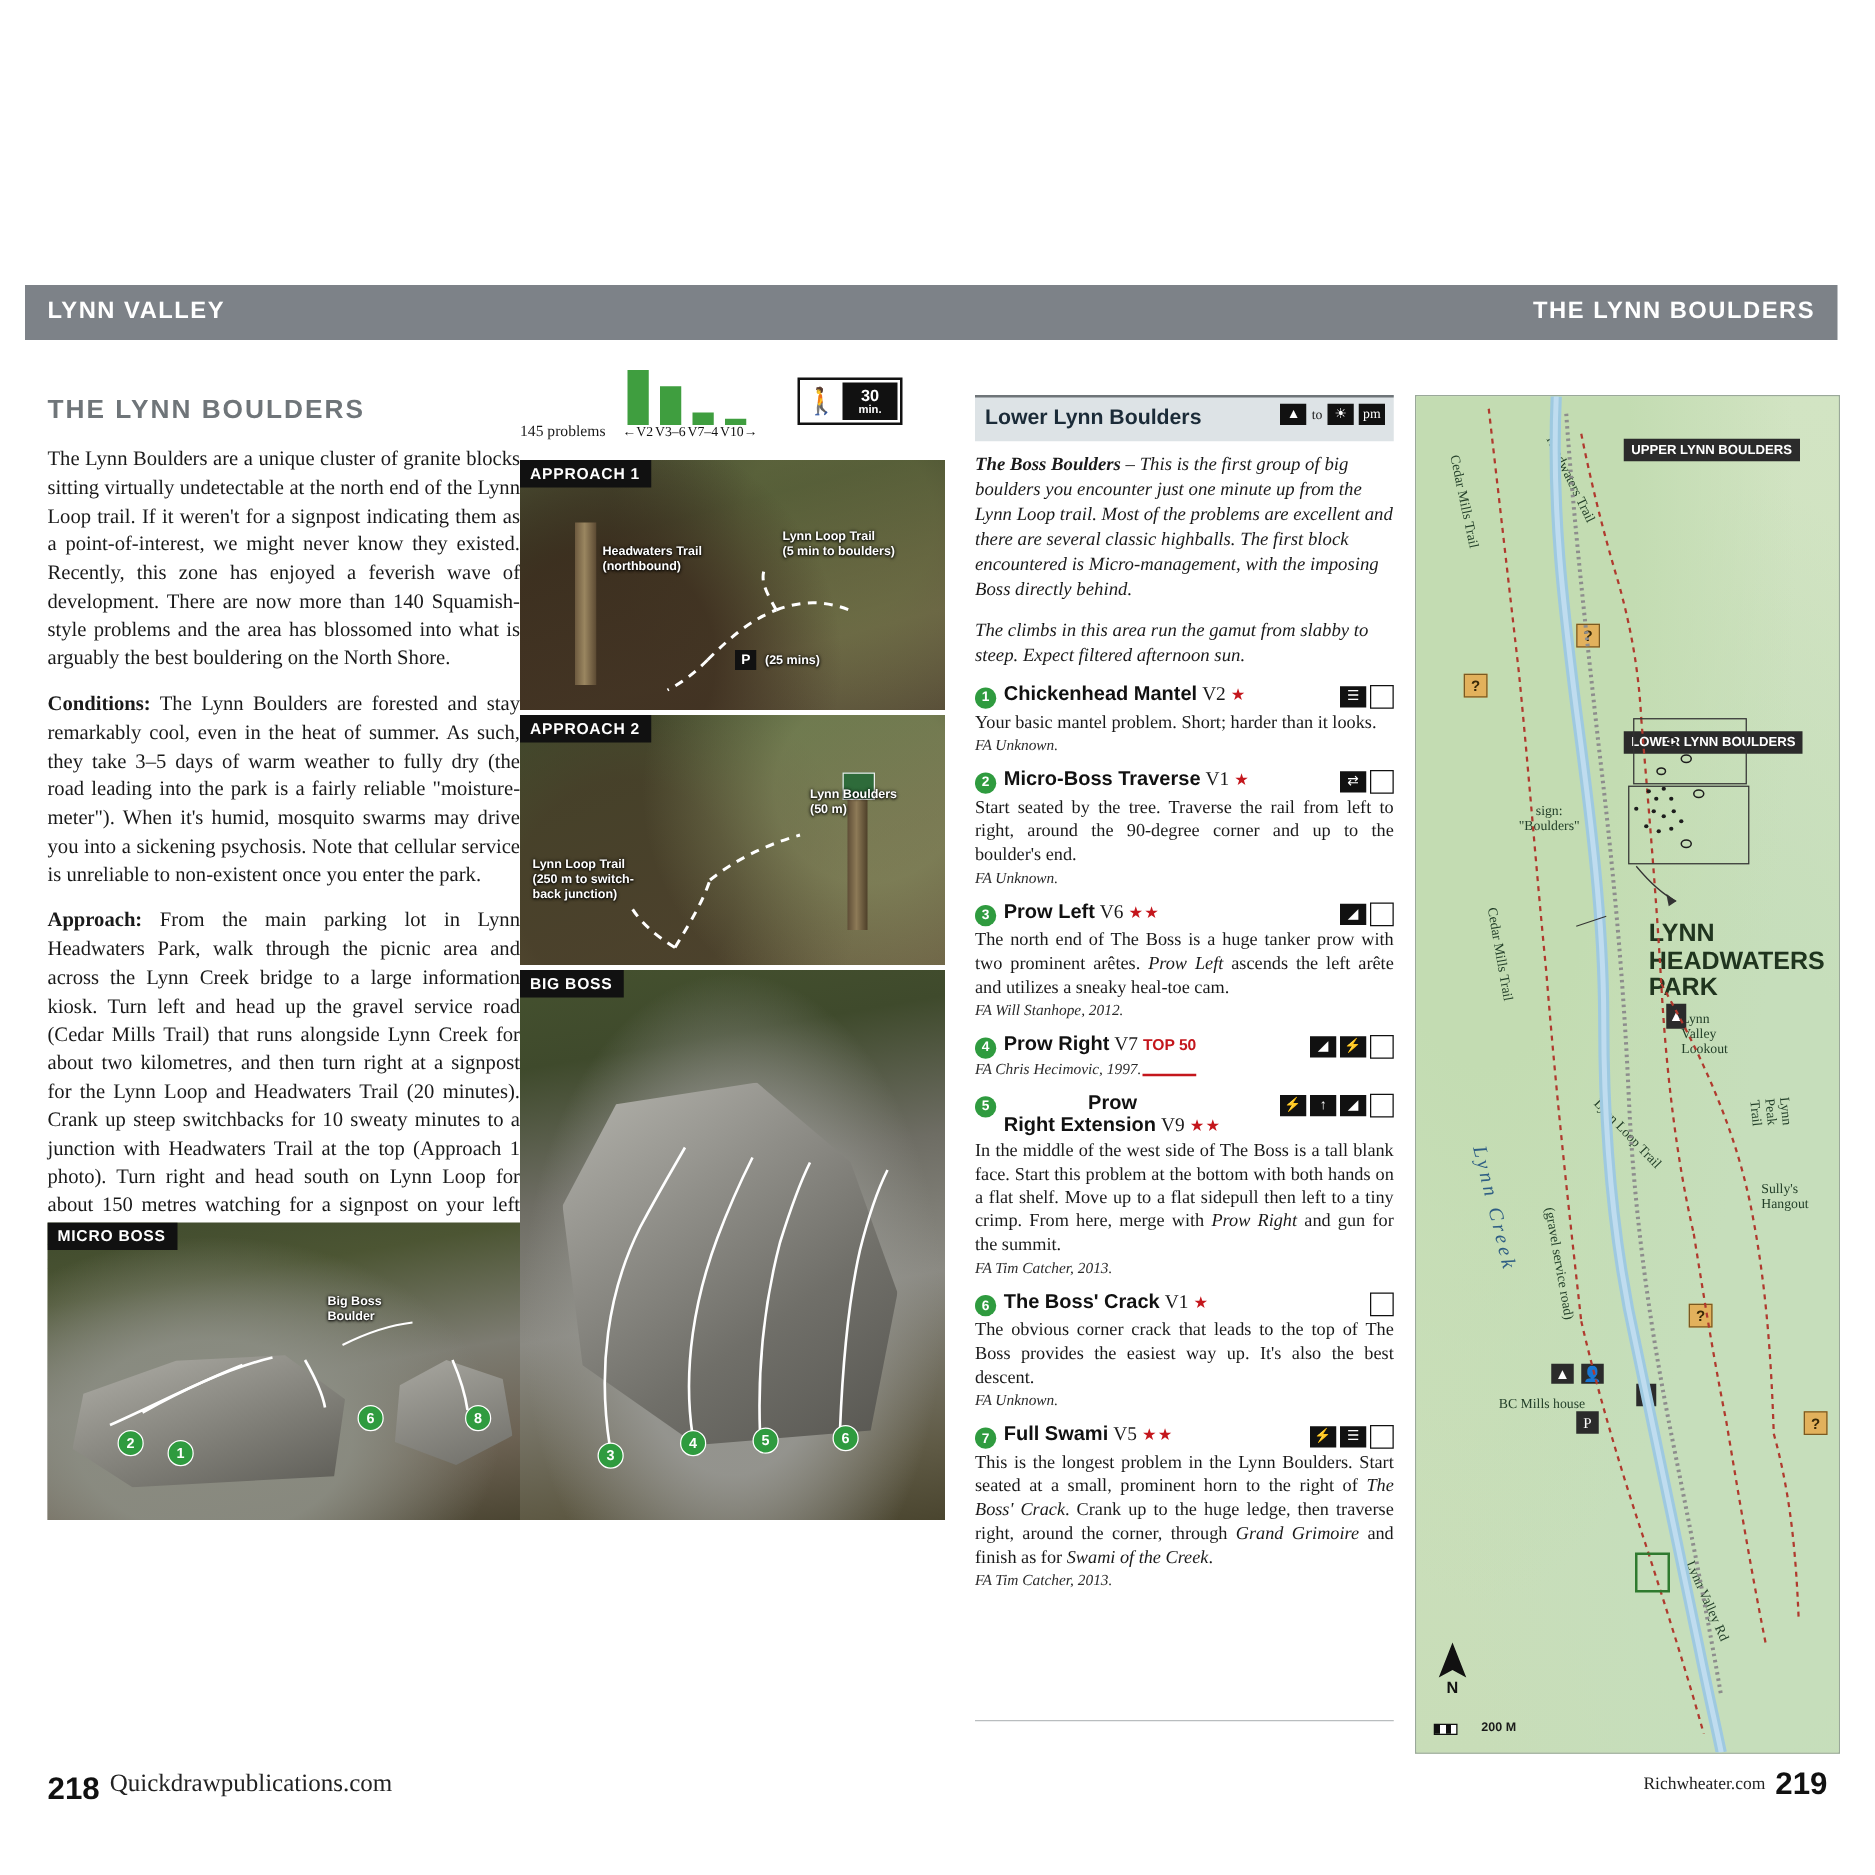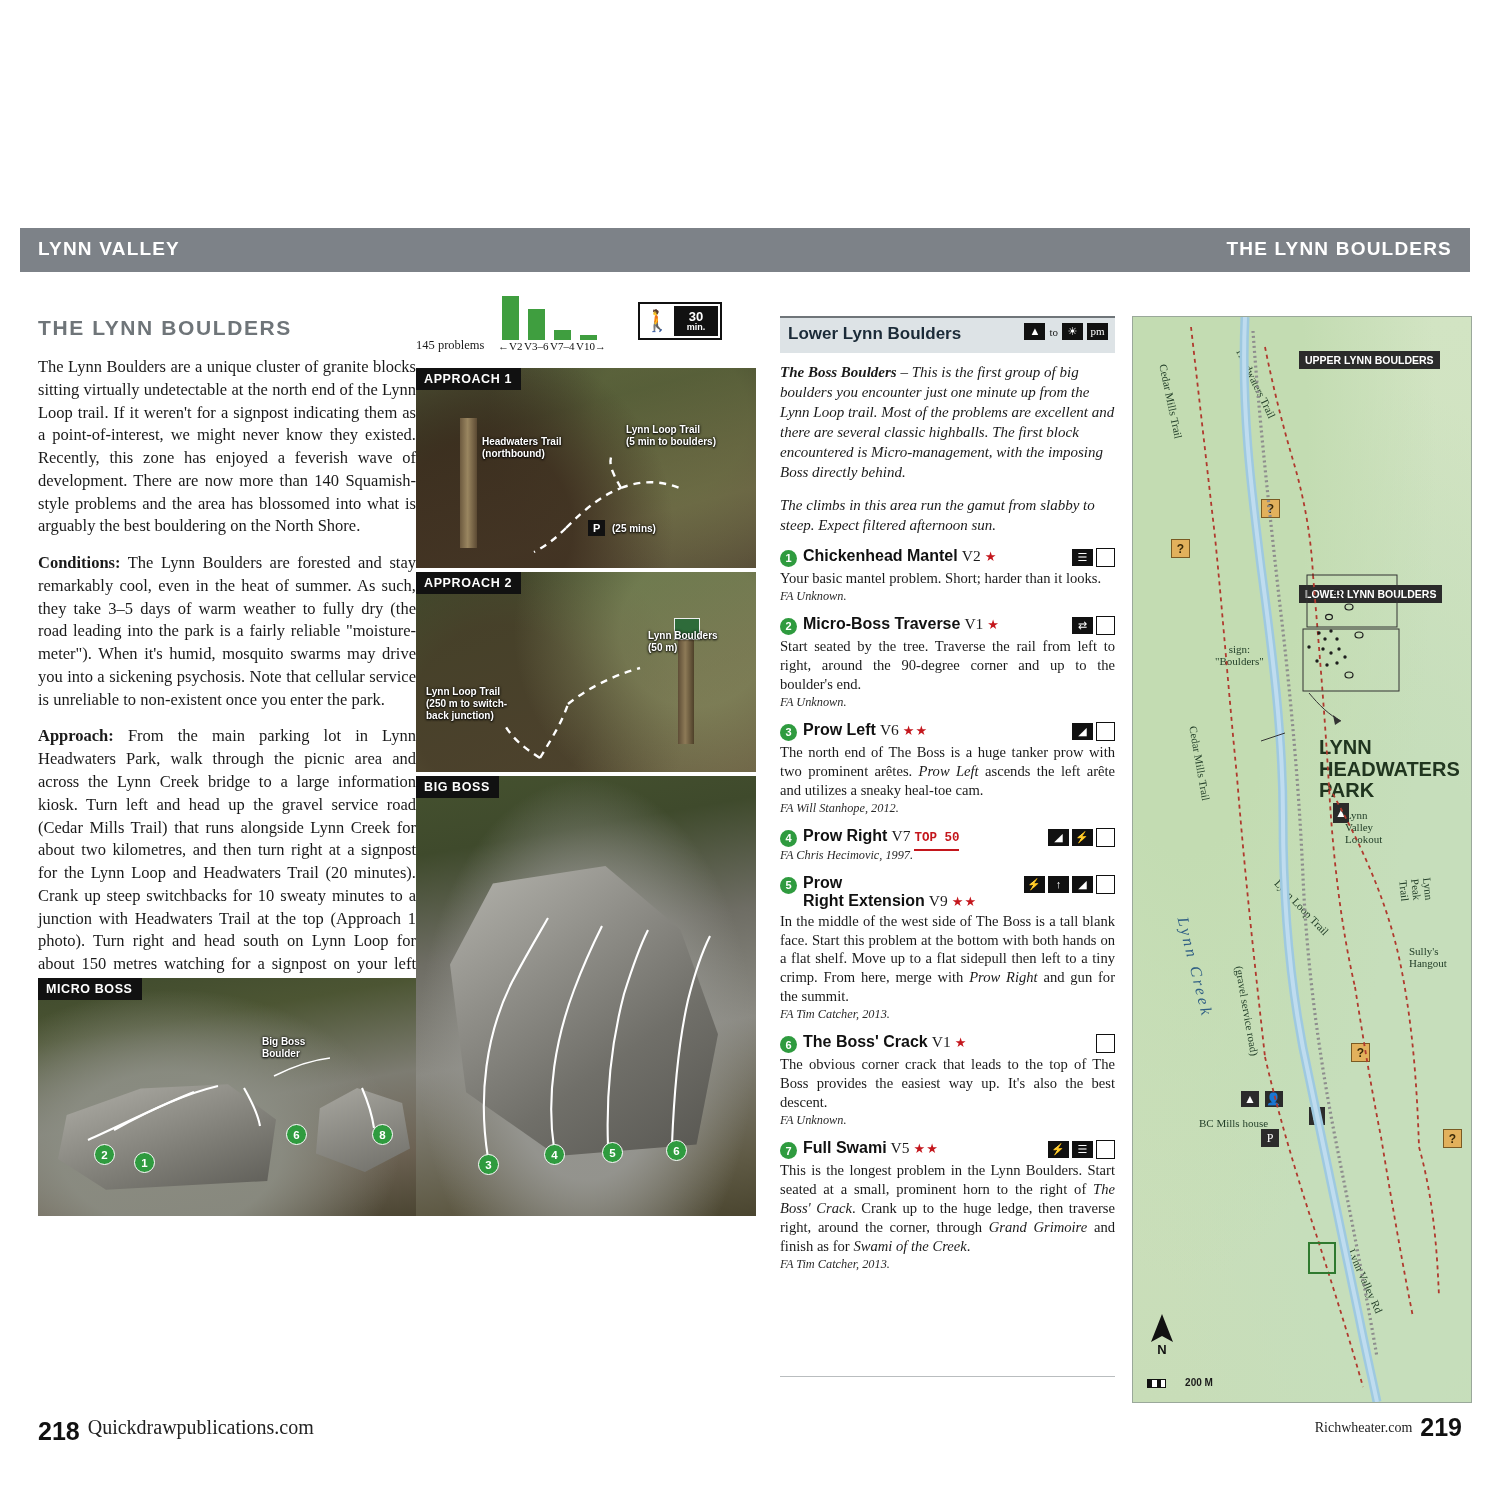--- a/index.html
+++ b/index.html
@@ -95,22 +95,22 @@
   .intro{font-size:15px;font-style:italic;line-height:1.34;margin:9px 0 12px 0;}
   .intro b{font-style:italic;font-weight:bold;}
   .route{margin:0 0 11px 0;position:relative;}
   .rline{display:flex;align-items:flex-start;gap:6px;}
   .rnum{flex:0 0 auto;width:17px;height:17px;border-radius:50%;background:#2f9b3f;color:#fff;
     font-family:"Liberation Sans",sans-serif;font-weight:bold;font-size:11px;
     display:flex;align-items:center;justify-content:center;margin-top:3px;}
   .rname{font-family:Liberation Sans, sans-serif;font-weight:bold;font-size:16px;color:#111;}
   .rgrade{font-size:15.5px;font-family:"Liberation Serif",serif;}
   .stars{color:#c4161c;font-size:13px;letter-spacing:1px;}
-  .top50{color:#c4161c;font-family:Liberation Mono, monospace;font-weight:bold;font-size:12.5px;
-    border-bottom:2px solid #c4161c;padding-bottom:4px;}
+  .top50{color:#c4161c;font-family:Liberation Sans, sans-serif;font-weight:bold;font-size:12.5px;
+    border-bottom:2px solid #c4161c;padding-bottom:16px;}
   .ricons{position:absolute;right:0;top:1px;display:flex;align-items:center;gap:3px;}
   .rdesc{font-size:14.6px;line-height:1.3;margin-top:2px;text-align:justify;}
   .rdesc i{font-style:italic;}
   .fa{font-size:12.3px;font-style:italic;color:#2a2a2a;margin-top:1px;}
   .ibox{width:17px;height:17px;border:1.6px solid #111;background:#fff;}
   .icn{width:21px;height:17px;background:#111;display:flex;align-items:center;justify-content:center;
     color:#fff;font-size:11px;line-height:1;}
   .midrule{position:absolute;left:760px;top:1148px;width:335px;height:1px;background:#b9bdbf;}
 
   
@@ -332,21 +332,21 @@
           <div class="icn">⚡</div>
           <div class="ibox"></div>
         </div>
       </div>
       <div class="fa">FA Chris Hecimovic, 1997.</div>
     </div>
 
     <div class="route">
       <div class="rline">
         <div class="rnum">5</div>
-        <div style="max-width:190px;">
+        <div style="max-width:190px;text-align:center;">
           <span class="rname" style="white-space:pre-line;">Prow
 Right Extension</span>
           <span class="rgrade">V9</span>
           <span class="stars">★★</span>
         </div>
         <div class="ricons">
           <div class="icn">⚡</div>
           <div class="icn">↑</div>
           <div class="icn">◢</div>
           <div class="ibox"></div>

